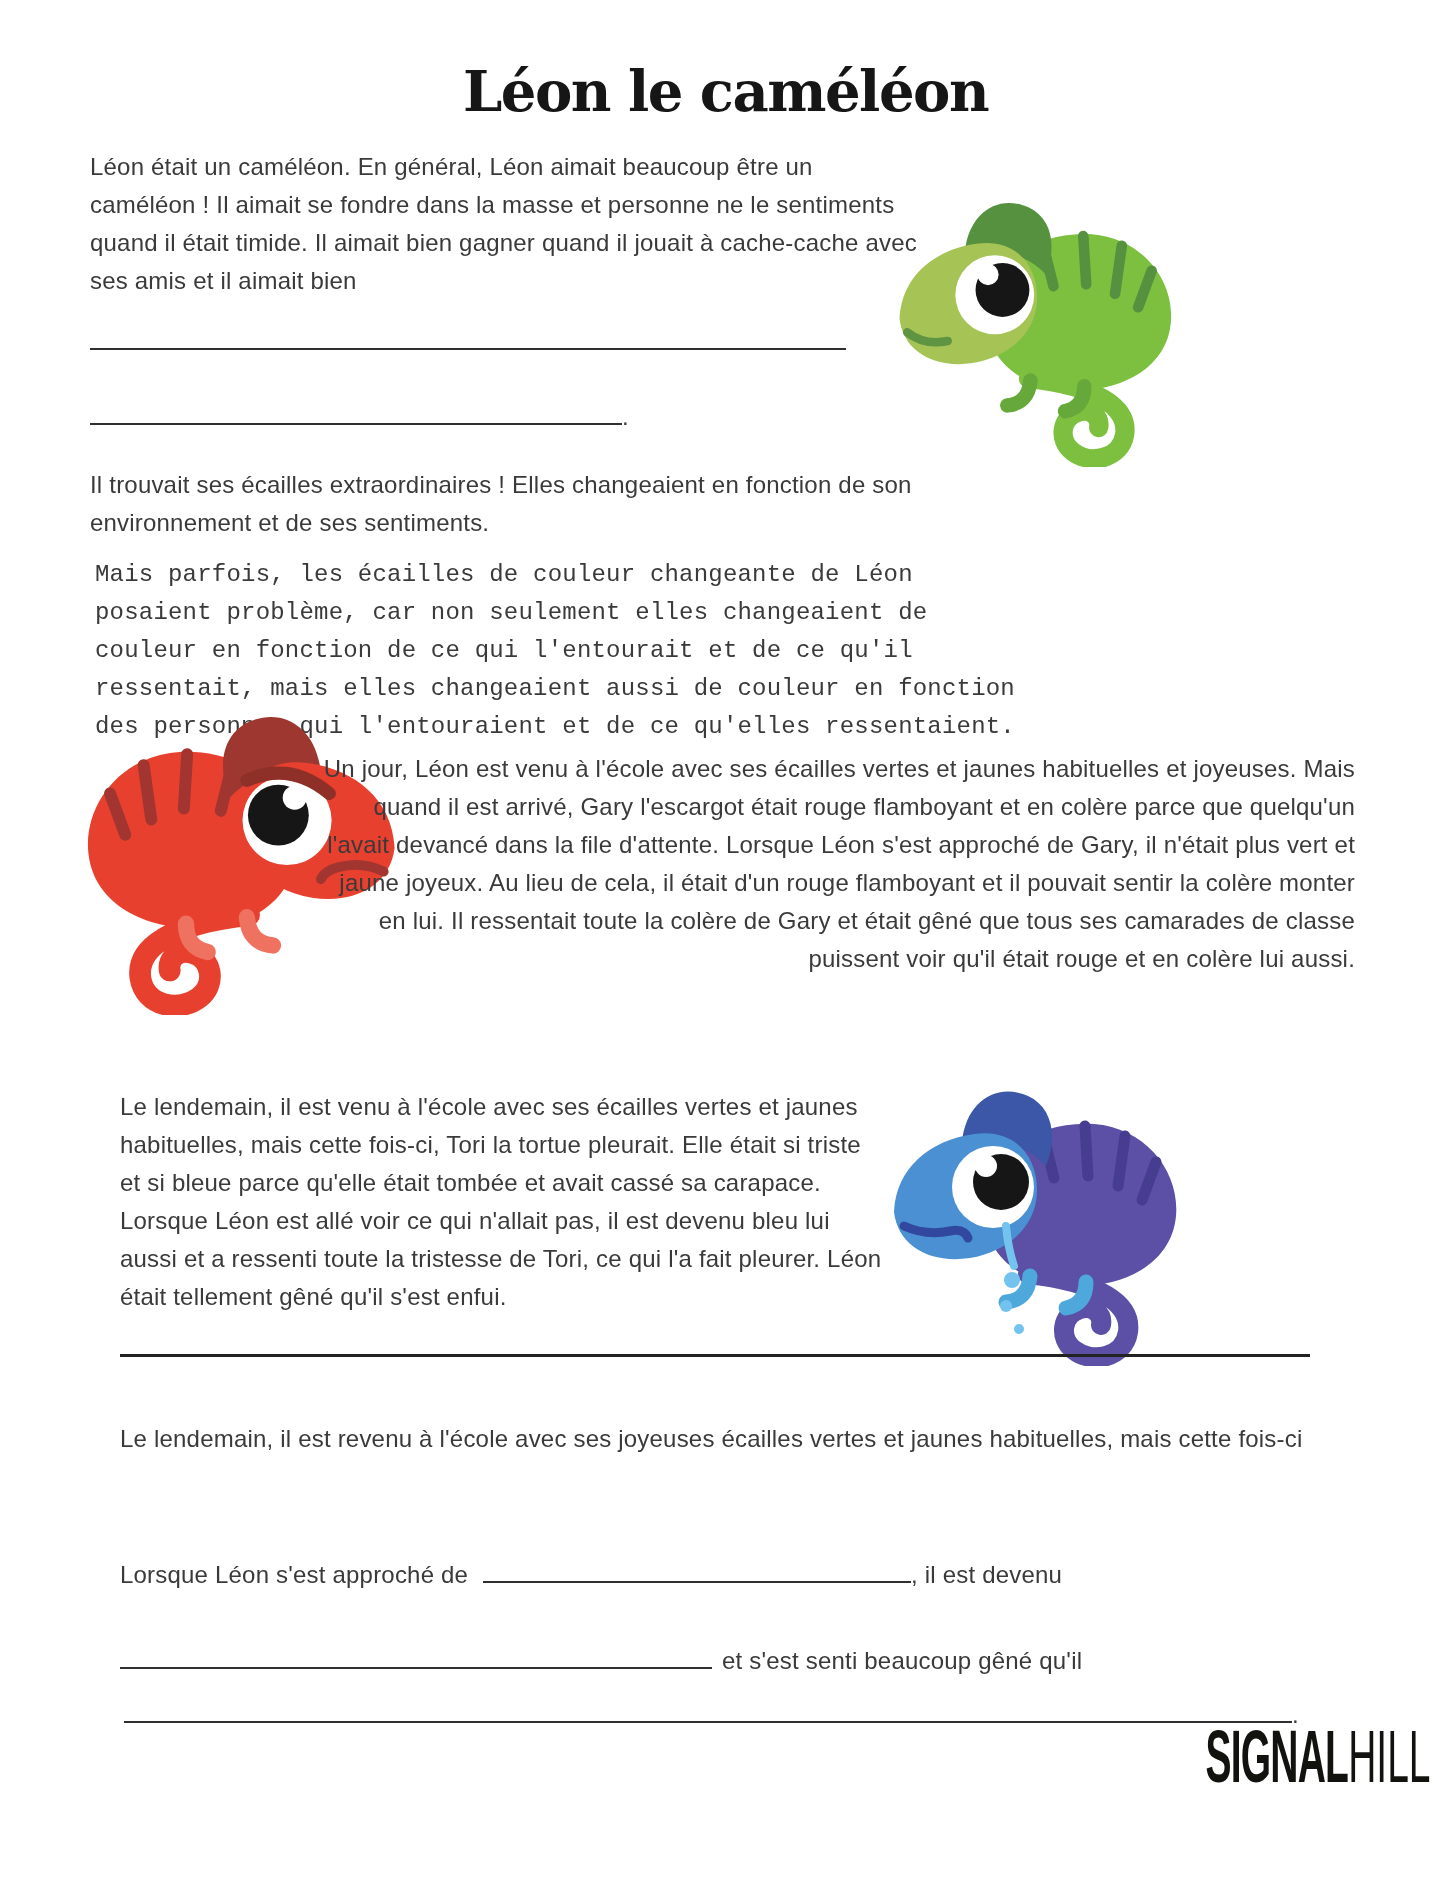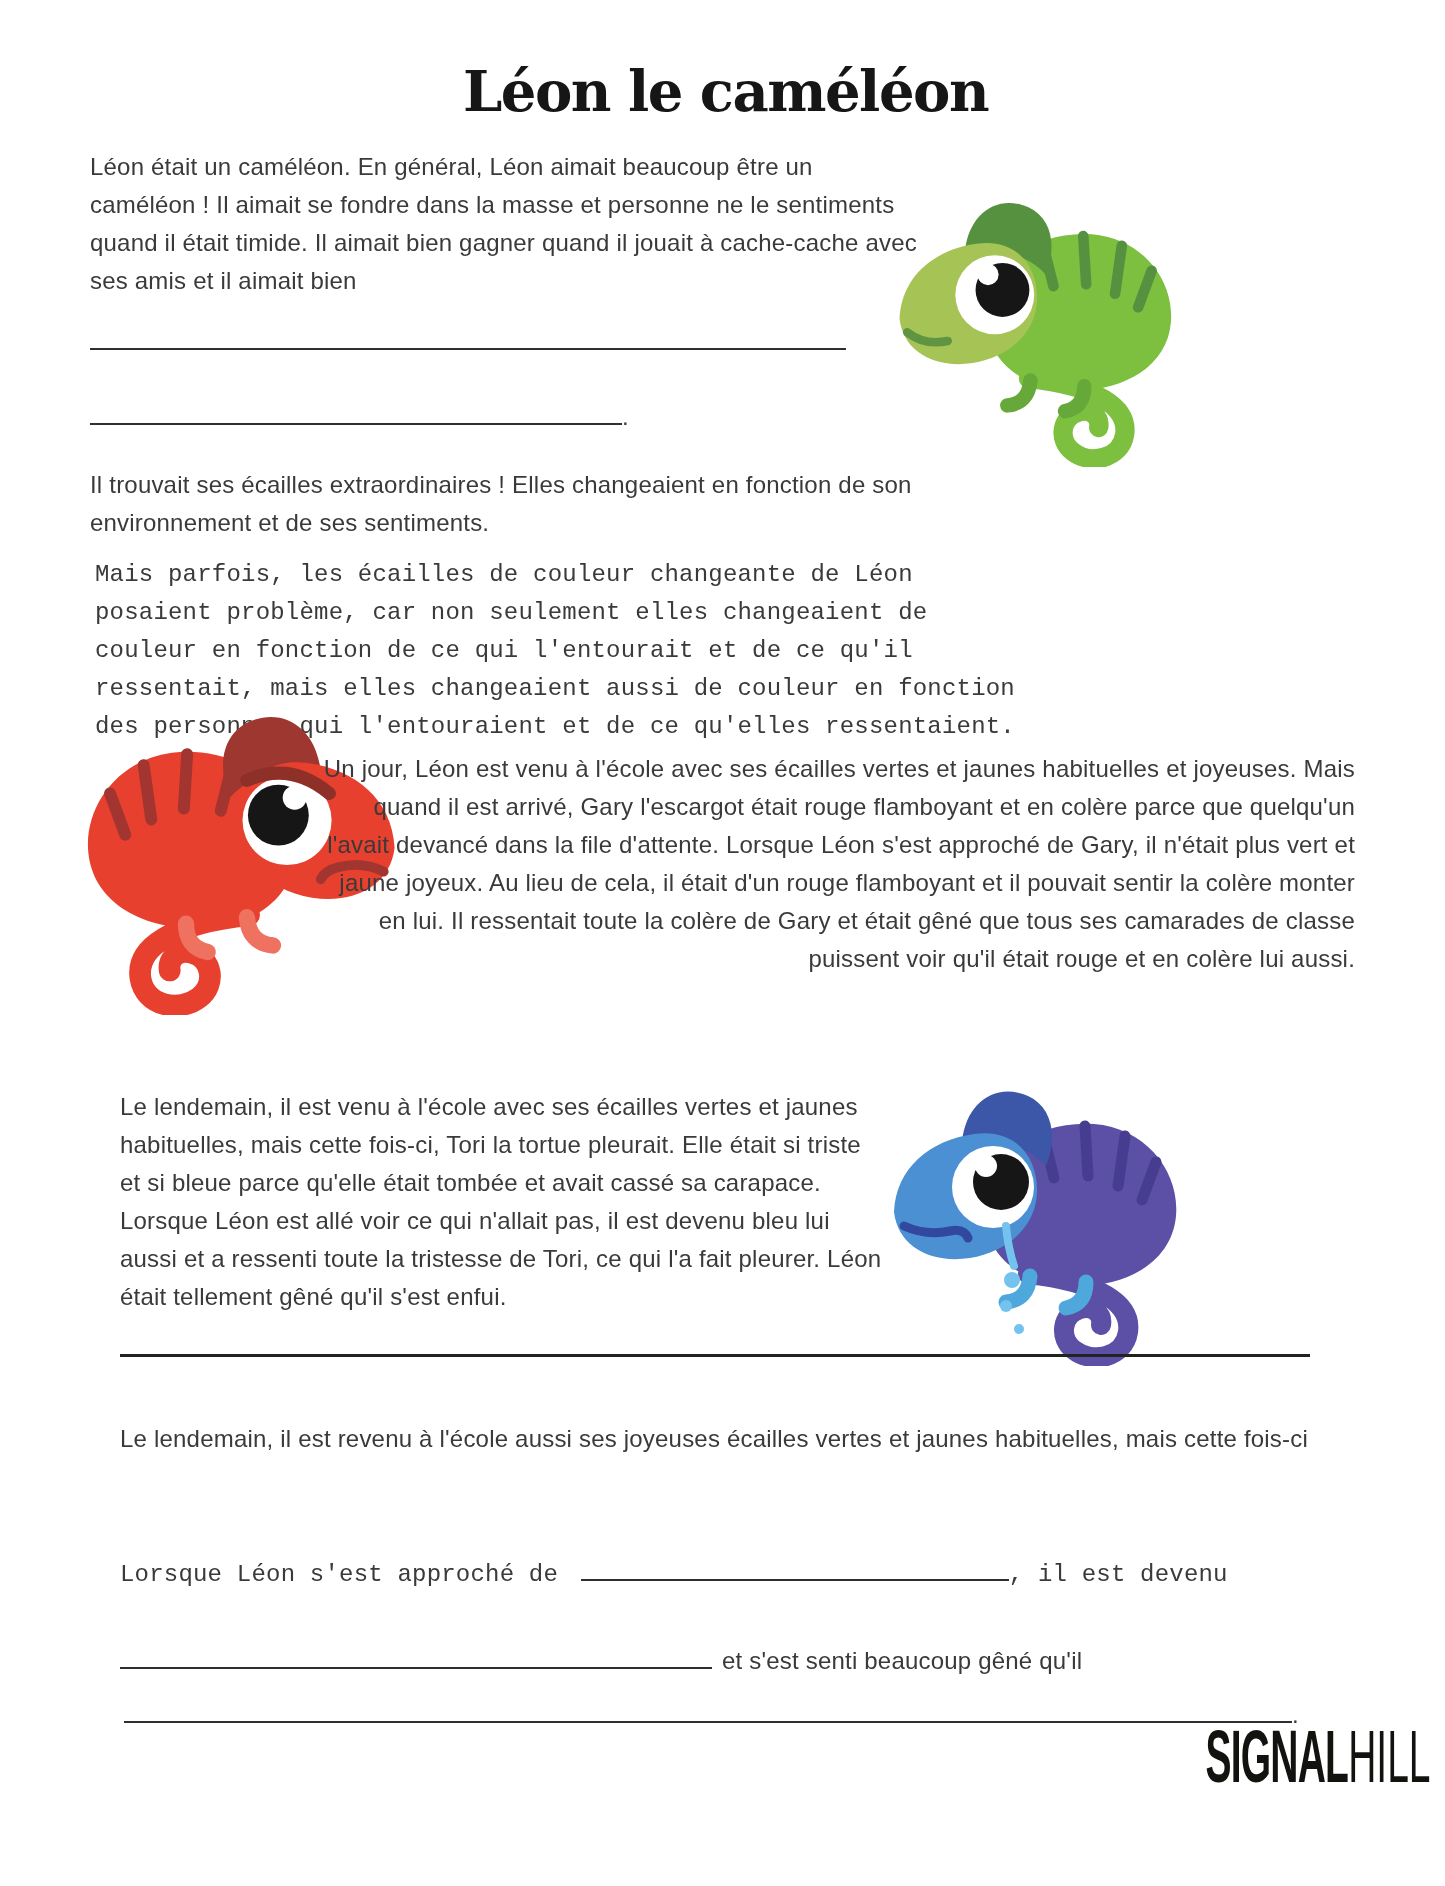--- a/index.html
+++ b/index.html
@@ -134,23 +134,23 @@
       <path d="M126 150 Q 128 172 134 190" fill="none" stroke="#74c3ee" stroke-width="8" stroke-linecap="round"></path>
       <circle cx="132" cy="204" r="8"></circle>
       <circle cx="126" cy="230" r="6"></circle>
       <circle cx="139" cy="253" r="5"></circle>
     </g>
   </svg>
 </div>
 
 <div class="abs rule" style="top:1354px;left:120px;width:1190px;"></div>
 
-<p class="abs para" style="top:1420px;left:120px;width:1215px;">Le lendemain, il est revenu à l'école aussi ses joyeuses écailles vertes et jaunes habituelles, mais cette fois-ci</p>
+<p class="abs para" style="top:1420px;left:120px;width:1215px;">Le lendemain, il est revenu à l'école avec ses joyeuses écailles vertes et jaunes habituelles, mais cette fois-ci</p>
 
-<div class="abs fillrow" style="top:1556px;left:120px;font-family:Liberation Mono, monospace;">
+<div class="abs fillrow" style="top:1556px;left:120px;">
   <span>Lorsque Léon s'est approché de</span>
   <span class="blank" style="width:428px;margin-left:8px;"></span><span>, il est devenu</span>
 </div>
 
 <div class="abs fillrow" style="top:1642px;left:120px;">
   <span class="blank" style="width:592px;margin-right:10px;"></span><span>et s'est senti beaucoup gêné qu'il</span>
 </div>
 
 <div class="abs fillrow" style="top:1696px;left:124px;">
   <span class="blank" style="width:1168px;"></span><span>.</span>

